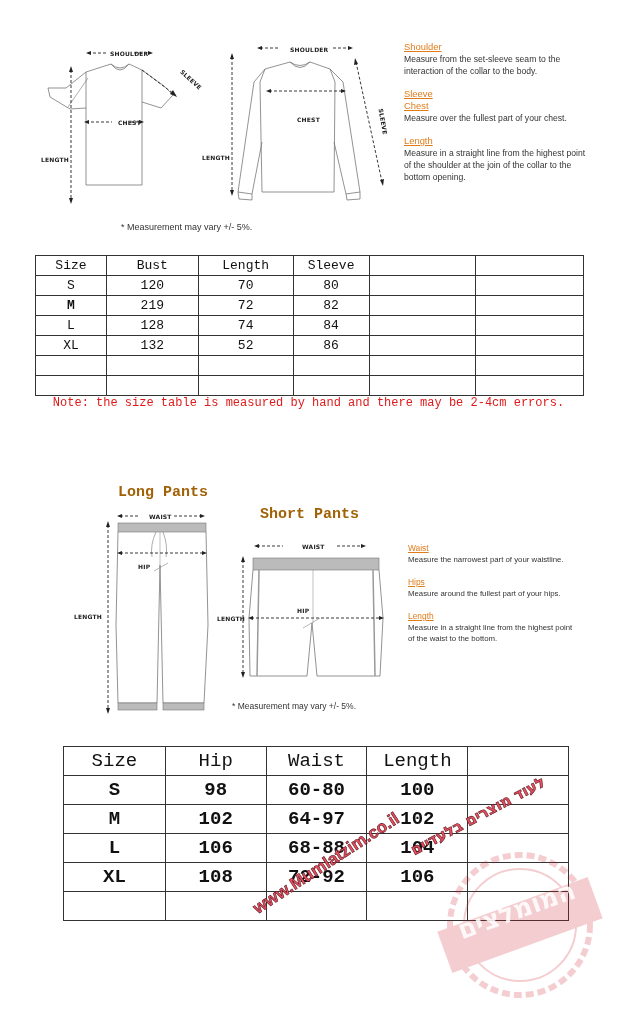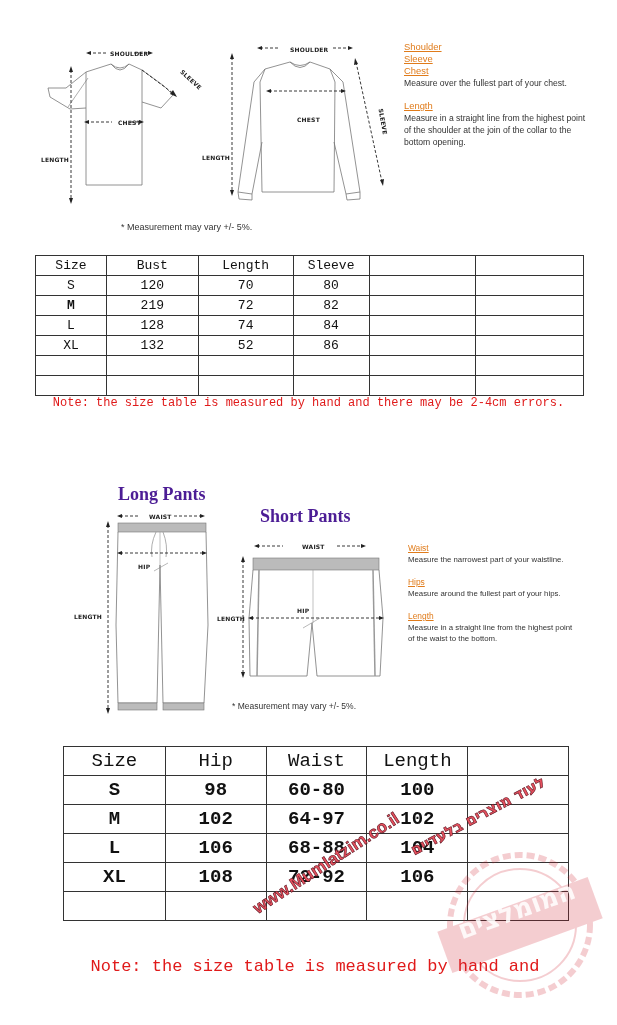--- a/index.html
+++ b/index.html
@@ -12,21 +12,21 @@
     .desc-text { display: block; margin-bottom: 11px; }
     .pants-desc { font-size: 7.8px; line-height: 11px; width: 170px; }
     .pants-desc .desc-title { font-size: 8.4px; }
     .pants-desc .desc-text { margin-bottom: 12px; }
     table.size-table { border-collapse: collapse; position: absolute; font-family: "Liberation Mono", monospace; color: #111; }
     table.size-table td { border: 1px solid #333; text-align: center; padding: 0; }
     .t1 td { font-size: 13px; height: 19px; }
     .t2 td { font-size: 19px; height: 28px; font-weight: bold; }
     .t2 tr:first-child td { font-weight: normal; }
     .note { font-family: "Liberation Mono", monospace; color: #e01a1a; text-align: center; position: absolute; }
-    .section-title { font-family: Liberation Serif, serif; font-weight: bold; color: #4c1d95; font-size: 18px; }
+    .section-title { font-family: Liberation Mono, monospace; font-weight: bold; color: #a16207; font-size: 15px; }
     svg { overflow: visible; }
   </style>
 </head>
 <body>
 
 <div>
 
   <div class="abs" style="left:38px; top:42px; width:180px; height:175px;">
     <svg width="180" height="175">
 
@@ -93,20 +93,21 @@
     <span class="abs diagram-label" style="left:90px; top:4px;">SHOULDER</span>
     <span class="abs diagram-label" style="left:97px; top:74px;">CHEST</span>
     <span class="abs diagram-label" style="left:170px; top:76px; transform:rotate(80deg);">SLEEVE</span>
     <span class="abs diagram-label" style="left:2px; top:112px;">LENGTH</span>
   </div>
 
   <span class="abs caption" style="left:121px; top:222px;">* Measurement may vary +/- 5%.</span>
 
   <div class="abs desc-block" style="left:404px; top:41px;">
     <span class="desc-title">Shoulder</span>
+    <span class="desc-text">Measure from the set-sleeve seam to the interaction of the collar to the body.</span>
     <span class="desc-title">Sleeve</span>
     <span class="desc-title">Chest</span>
     <span class="desc-text">Measure over the fullest part of your chest.</span>
     <span class="desc-title">Length</span>
     <span class="desc-text">Measure in a straight line from the highest point of the shoulder at the join of the collar to the bottom opening.</span>
   </div>
 
   <table class="size-table t1" style="left:35px; top:255px; width:549px;">
     <colgroup>
       <col style="width:71px">
@@ -299,21 +300,20 @@
       <td></td>
       <td></td>
       <td></td>
       <td></td>
       <td></td>
     </tr>
   </tbody>
     </table>
 
   <div class="note" style="left:40px; top:954px; width:550px; font-size:17px; line-height:25px;">
-    <div>Note: the size table is measured by hand and</div>
   </div>
 </div>
 
 <div class="abs" style="left:0; top:0; width:617px; height:1025px; pointer-events:none;">
   <svg width="617" height="1025" style="position:absolute; left:0; top:0;">
 
     <g opacity="0.22" transform="translate(520,925)">
       <circle r="70" fill="none" stroke="#d02030" stroke-width="6" stroke-dasharray="8,4"></circle>
       <circle r="56" fill="none" stroke="#d02030" stroke-width="2"></circle>
       <rect x="-80" y="-22" width="160" height="44" fill="#d02030" transform="rotate(-20)"></rect>

